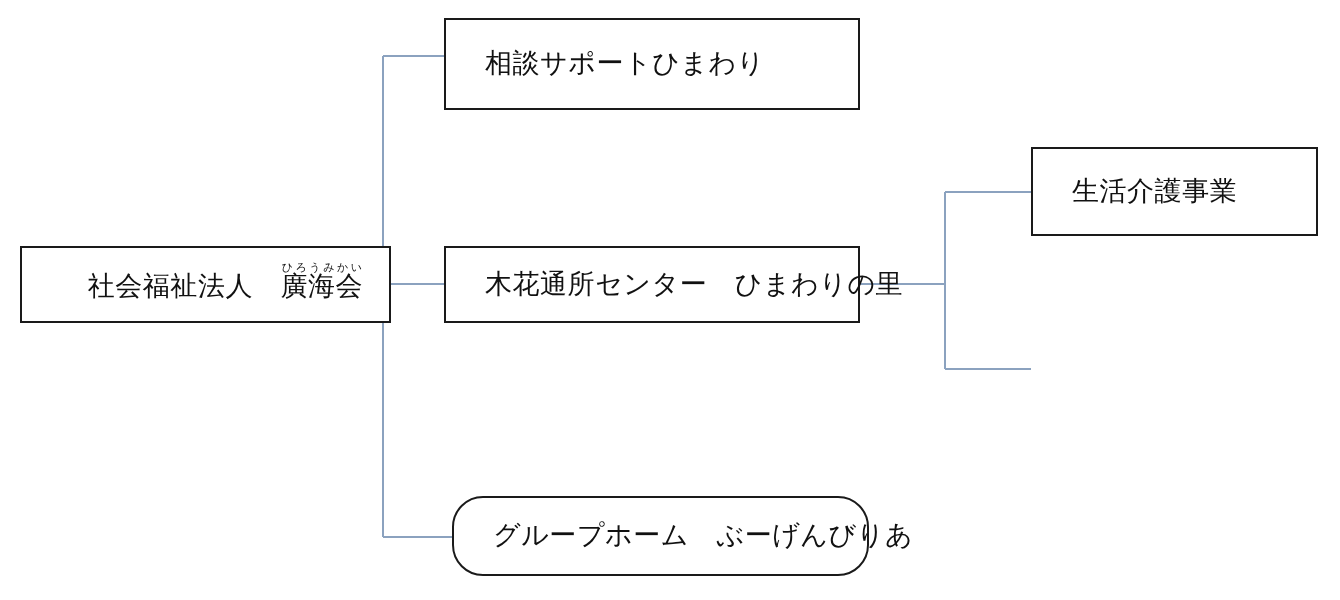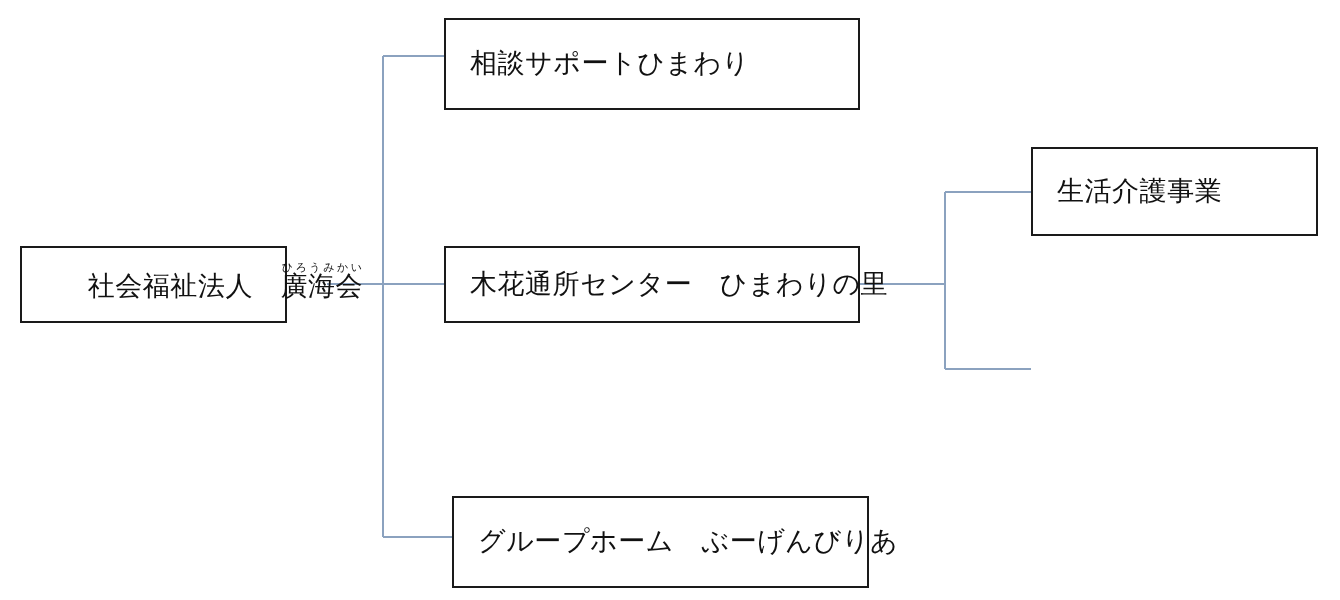--- a/index.html
+++ b/index.html
@@ -33,21 +33,21 @@
     box-sizing: border-box;
     background: #ffffff;
     border: 2px solid #1a1a1a;
     display: flex;
     align-items: center;
     z-index: 2;
   }
   .node-label {
     display: block;
     width: 100%;
-    padding-left: 24px;
+    padding-left: 39px;
     padding-right: 10px;
     box-sizing: border-box;
     font-size: 27px;
     line-height: 1.25;
     letter-spacing: 0.02em;
     white-space: pre;
     color: #111111;
   }
   .node-label.with-ruby {
     padding-left: 22px;
@@ -85,35 +85,35 @@
       <path d="M860,284 L945,284"></path>
 
       <path d="M945,192 L945,369"></path>
 
       <path d="M945,192 L1031,192"></path>
 
       <path d="M945,369 L1031,369"></path>
     </g>
   </svg>
 
-  <div class="node-box" style="left:20px; top:246px; width:267px; height:77px;">
+  <div class="node-box" style="left:20px; top:246px; width:371px; height:77px;">
     <span class="node-label with-ruby">
       <span>社会福祉法人　</span><ruby><span>廣海会</span><rt>ひろうみかい</rt></ruby>
     </span>
   </div>
 
   <div class="node-box" style="left:444px; top:18px; width:416px; height:92px;">
     <span class="node-label">相談サポートひまわり</span>
   </div>
 
   <div class="node-box" style="left:444px; top:246px; width:416px; height:77px;justify-content:center;">
     <span class="node-label">木花通所センター　ひまわりの里</span>
   </div>
 
-  <div class="node-box" style="left:452px; top:496px; width:417px; height:92px;">
+  <div class="node-box" style="left:452px; top:496px; width:417px; height:80px;border-radius:31px;">
     <span class="node-label">グループホーム　ぶーげんびりあ</span>
   </div>
 
   <div class="node-box" style="left:1031px; top:147px; width:287px; height:89px;justify-content:flex-end;">
     <span class="node-label">生活介護事業</span>
   </div>
 
 
 </div>
 

